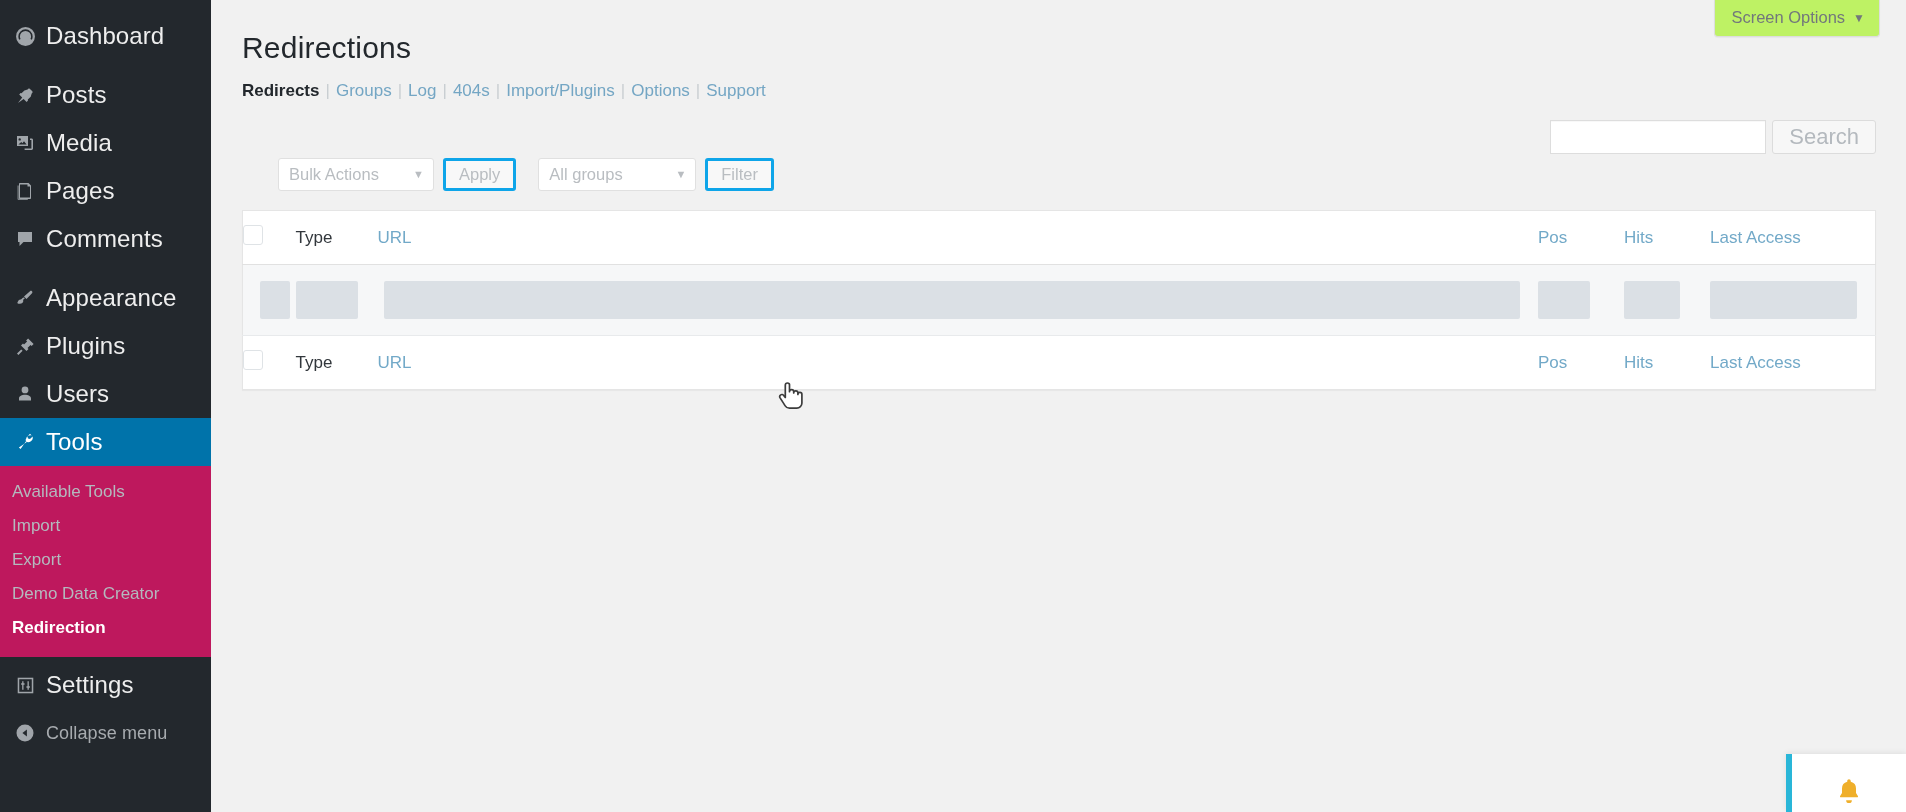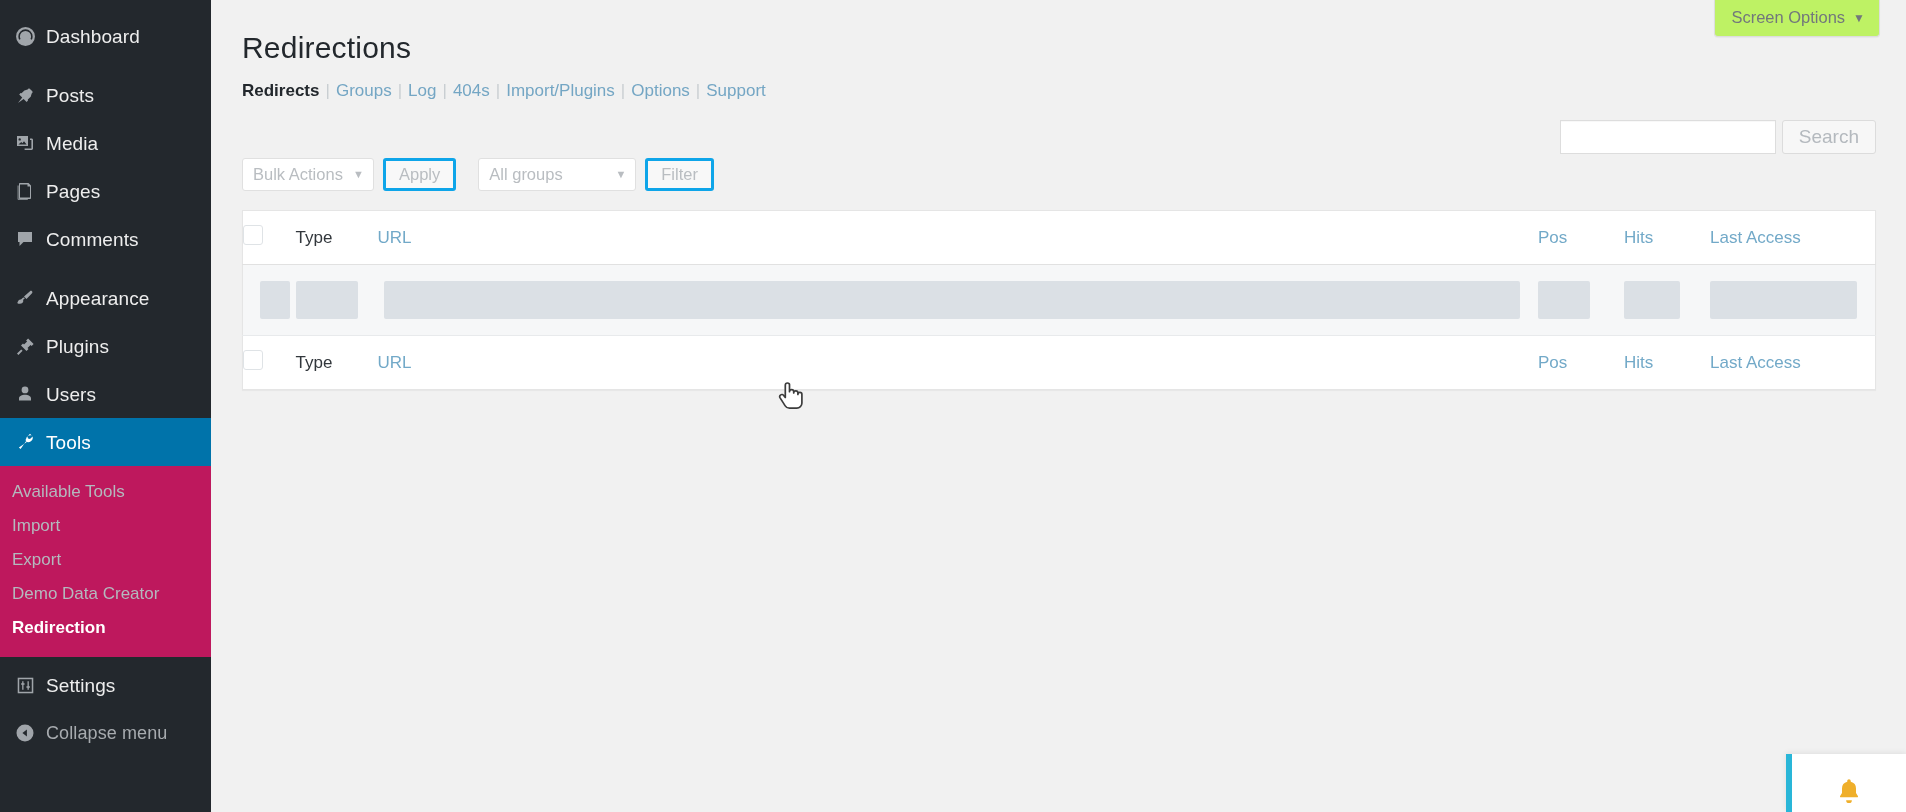--- a/index.html
+++ b/index.html
@@ -20,21 +20,21 @@
     color: #eee;
     position: relative;
     padding-top: 12px;
     user-select: none;
   }
   .menu-item {
     display: flex;
     align-items: center;
     height: 48px;
     padding-left: 4px;
-    font-size: 19px;
+    font-size: 24px;
     color: #eee;
     position: relative;
     cursor: pointer;
   }
   .menu-item .ico {
     width: 42px;
     min-width: 42px;
     display: flex;
     align-items: center;
     justify-content: center;
@@ -141,21 +141,21 @@
     border-radius: 0;
     box-shadow: 0 1px 1px rgba(0,0,0,.03) inset;
   }
   .search-box button {
     margin-left: 6px;
     height: 34px;
     padding: 0 16px;
     border: 1px solid #dcdcdc;
     background: #f7f7f7;
     color: #b4b9be;
-    font-size: 19px;
+    font-size: 22px;
     font-family: inherit;
     cursor: pointer;
     border-radius: 3px;
   }
 
   
   .tablenav {
     margin-top: 55px;
     display: flex;
     align-items: center;
@@ -175,21 +175,21 @@
     color: #b9bdc1;
     cursor: pointer;
     white-space: nowrap;
   }
   .wp-select .caret {
     position: absolute;
     right: 9px;
     font-size: 11px;
     color: #b9bdc1;
   }
-  #bulk-select { width: 132px; margin-right: 9px; }
+  #bulk-select { width: 156px; margin-right: 9px; margin-left: 36px; }
   #group-select { width: 158px; margin-left: 22px; margin-right: 9px; }
   .wp-btn {
     height: 33px;
     padding: 0 13px;
     border: 3px solid #0ea5e9;
     background: #f8f8f8;
     border-radius: 3px;
     font-size: 16.5px;
     font-family: inherit;
     color: #b9bdc1;

